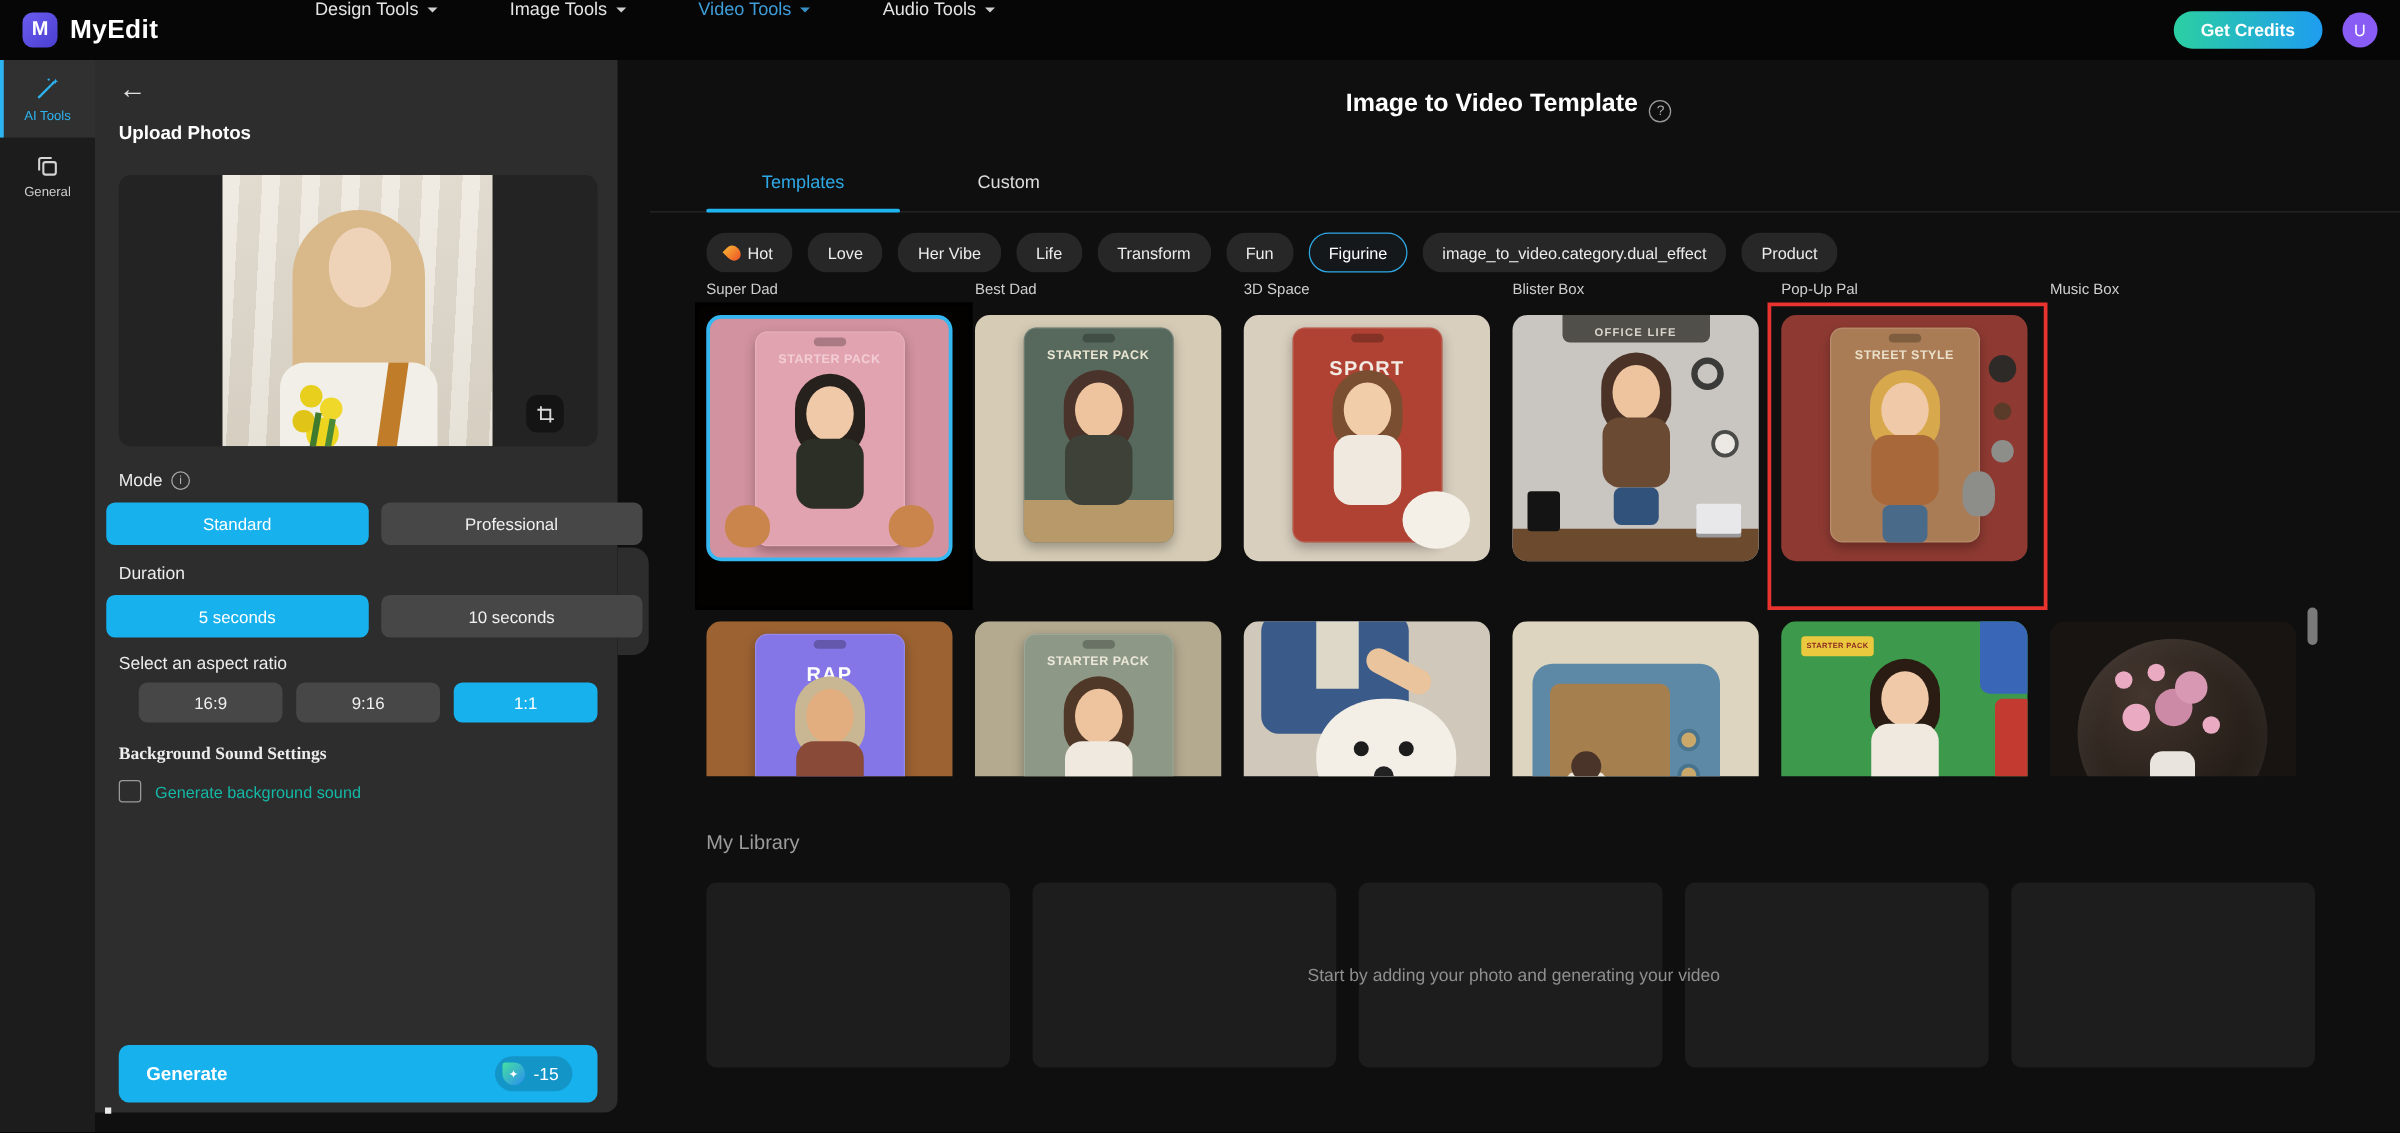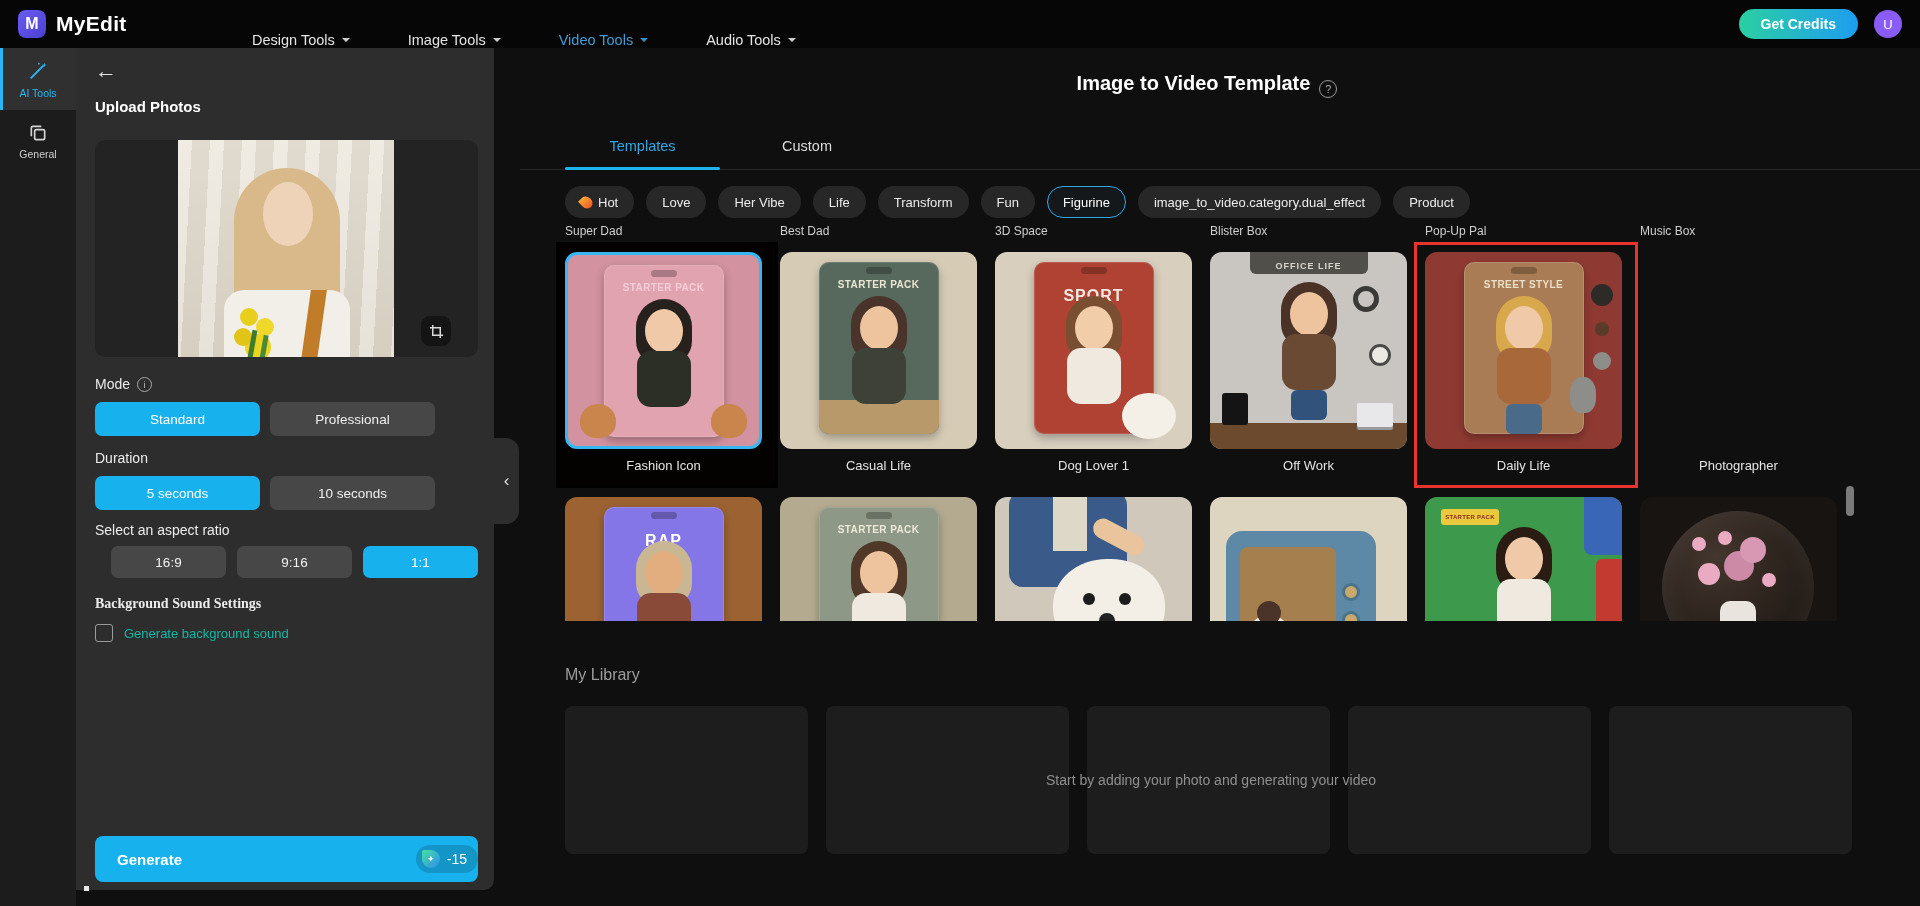--- a/index.html
+++ b/index.html
@@ -5,21 +5,21 @@
   html,body{margin:0;padding:0;background:#000;}
   *{box-sizing:border-box;}
   .app{position:relative;width:1920px;height:906px;background:#0f0f0f;overflow:hidden;
        font-family:"Liberation Sans","DejaVu Sans",sans-serif;color:#e8e8e8;}
   
   .header{position:absolute;left:0;top:0;width:1920px;height:48px;background:#060606;z-index:20;}
   .logo{position:absolute;left:18px;top:10px;display:flex;align-items:center;gap:10px;}
   .logo-ic{width:28px;height:28px;border-radius:8px;background:linear-gradient(135deg,#6a5cf0,#4a3fd0);
            display:flex;align-items:center;justify-content:center;color:#fff;font-weight:bold;font-size:16px;}
   .logo-tx{font-size:21px;font-weight:bold;color:#fff;letter-spacing:.3px;}
-  .nav{position:absolute;left:252px;top:0;height:48px;display:flex;align-items:flex-end;gap:58px;}
+  .nav{position:absolute;left:252px;top:0;height:48px;display:flex;align-items:flex-start;gap:58px;}
   .nav-item{display:flex;align-items:center;color:#e4e4e4;font-size:14.5px;cursor:pointer;}
   .nav-item.active{color:#3f9ed9;}
   .caret{width:0;height:0;border-left:4px solid transparent;border-right:4px solid transparent;
          border-top:4.5px solid currentColor;margin-left:7px;display:inline-block;opacity:.9;}
   .hdr-right{position:absolute;right:18px;top:0;height:48px;display:flex;align-items:center;gap:16px;}
   .credits-btn{height:30px;padding:0 22px;border-radius:15px;display:flex;align-items:center;
                background:linear-gradient(90deg,#2bcfa2,#1e9df0);color:#fff;font-weight:bold;font-size:14px;cursor:pointer;}
   .avatar{width:28px;height:28px;border-radius:50%;background:#8a5cf6;display:flex;align-items:center;
           justify-content:center;color:#fff;font-size:13px;cursor:pointer;}
   
@@ -45,31 +45,31 @@
   .flw{position:absolute;left:62px;top:168px;width:18px;height:18px;border-radius:50%;background:#e8cf1e;
        box-shadow:16px 10px 0 #efd829,-6px 20px 0 #e0c418,9px 30px 0 4px #ecd41f;}
   .stem{position:absolute;left:72px;top:190px;width:5px;height:28px;background:#3f7a2e;transform:rotate(10deg);
         box-shadow:12px 3px 0 #4a8a36;}
   .cropbtn{position:absolute;left:326px;top:176px;width:30px;height:30px;border-radius:9px;
            background:rgba(18,18,18,.85);display:flex;align-items:center;justify-content:center;cursor:pointer;}
   .p-label{position:absolute;left:95px;font-size:14px;color:#ececec;display:flex;align-items:center;gap:7px;}
   .p-label.bold{font-weight:bold;font-family:Liberation Serif, serif;}
   .info-ic{width:15px;height:15px;border-radius:50%;border:1.2px solid #a8a8a8;color:#b8b8b8;font-size:9.5px;
            display:flex;align-items:center;justify-content:center;cursor:pointer;}
-  .btn-grid2{position:absolute;left:95px;width:340px;display:grid;grid-template-columns:1fr 1fr;gap:10px;}
+  .btn-grid2{position:absolute;left:85px;width:429px;display:grid;grid-template-columns:1fr 1fr;gap:10px;}
   .btn-grid3{position:absolute;left:95px;width:383px;display:grid;grid-template-columns:1fr 1fr 1fr;gap:11px;padding-left:16px;}
   .opt-btn{height:34px;border-radius:7px;font-size:13.5px;display:flex;align-items:center;justify-content:center;
            color:#f0f0f0;background:#474747;cursor:pointer;}
   .btn-grid3 .opt-btn{height:32px;}
   .opt-btn.sel{background:#17b2ee;color:#fff;}
   .chk-row{position:absolute;left:95px;top:624px;display:flex;align-items:center;gap:11px;cursor:pointer;}
   .chk{width:18px;height:18px;border:1.6px solid #9a9a9a;border-radius:3px;background:transparent;}
   .chk-lab{font-size:13px;color:#14b8a6;}
   .gen-btn{position:absolute;left:95px;top:836px;width:383px;height:46px;background:#17b2ee;border-radius:8px;
-           display:flex;align-items:center;justify-content:space-between;padding:0 0 0 22px;cursor:pointer;}
+           display:flex;align-items:center;justify-content:space-between;padding:0 20px 0 22px;cursor:pointer;}
   .gen-tx{font-size:15px;font-weight:bold;color:#fff;}
   .gen-chip{display:flex;align-items:center;gap:7px;background:rgba(0,0,0,.16);border-radius:15px;padding:5px 11px 5px 6px;}
   .drop{width:18px;height:18px;border-radius:2px 50% 50% 50%;background:linear-gradient(135deg,#46e0a0,#2b8df0);
         display:flex;align-items:center;justify-content:center;color:#fff;font-size:9px;}
   .gen-cost{font-size:14px;color:#fff;}
   .collapse{position:absolute;left:494px;top:438px;width:25px;height:86px;background:#2d2d2d;z-index:9;
             border-radius:0 13px 13px 0;display:flex;align-items:center;justify-content:center;
             color:#e0e0e0;font-size:17px;cursor:pointer;}
   .resize-dot{position:absolute;left:84px;top:886px;width:5px;height:5px;background:#eaeaea;z-index:11;}
   
@@ -385,28 +385,20 @@
             <div class="hair" style="background: rgb(216, 168, 76);"></div>
             <div class="face" style="background: rgb(240, 201, 168);"></div>
             <div class="torso" style="background: rgb(168, 104, 58);"></div>
             <div class="legs" style="background: rgb(74, 106, 138);"></div>
           </div>
         </div>
         <div class="catblob"></div>
         <div class="sideitems"></div>
       </div>
     </div>
-  <div class="cards-labels" id="row1Labels">
-      <div>Fashion Icon</div>
-      <div>Casual Life</div>
-      <div>Dog Lover 1</div>
-      <div>Off Work</div>
-      <div>Daily Life</div>
-      <div>Photographer</div>
-    </div>
   <div class="cards-row cards-row2" id="row2">
       <div class="card" style="background: rgb(156, 98, 50);">
         <div class="pack" style="background: rgb(132, 118, 230);">
           <div class="hang"></div>
           <div class="packtext big" style="color: rgb(255, 255, 255);">RAP</div>
           <div class="fig">
             <div class="hair" style="background: rgb(201, 183, 147);"></div>
             <div class="face" style="background: rgb(226, 174, 128);"></div>
             <div class="torso" style="background: rgb(138, 74, 56);"></div>
           </div>

